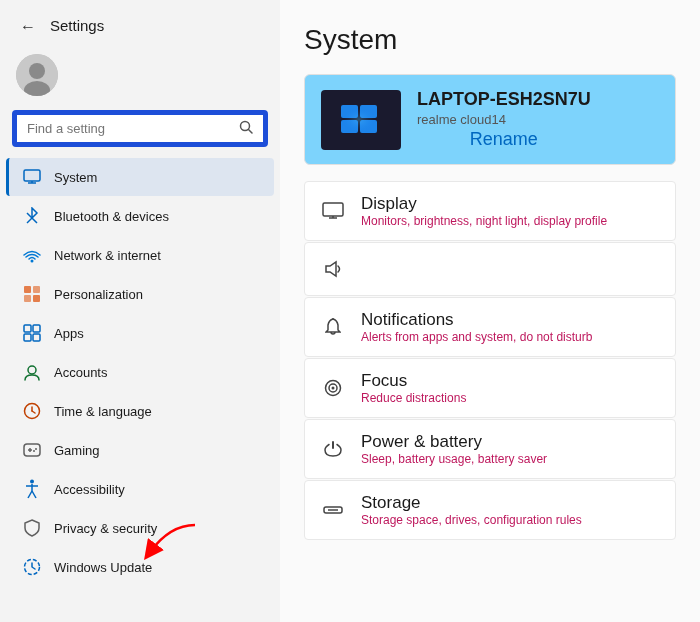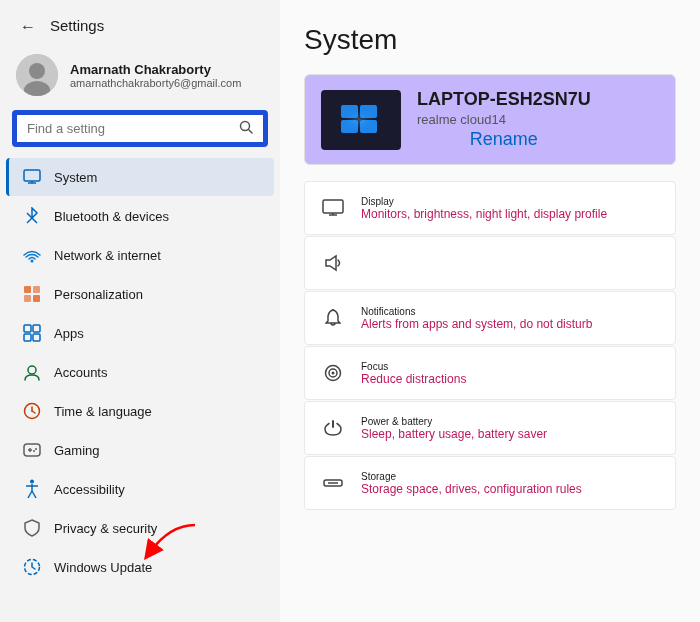--- a/index.html
+++ b/index.html
@@ -164,21 +164,21 @@
     .page-title {
       font-size: 28px;
       font-weight: 300;
       color: #1a1a1a;
       margin-bottom: 18px;
     }
 
     .device-card {
       display: flex;
       align-items: center;
-      background: #c4b5fd;
+      background: #7dd3fc;
       border: 1px solid #e0e0e0;
       border-radius: 6px;
       padding: 14px 16px;
       margin-bottom: 16px;
       gap: 16px;
     }
 
     .device-thumbnail {
       width: 80px;
       height: 60px;
@@ -248,21 +248,21 @@
       color: #444;
       flex-shrink: 0;
     }
 
     .settings-text {
       display: flex;
       flex-direction: column;
     }
 
     .settings-label {
-      font-size: 10px;
+      font-size: 17px;
       color: #1a1a1a;
       font-weight: 500;
     }
 
     .settings-desc {
       font-size: 12px;
       color: #be185d;
     }
 
     .sidebar-wrapper {
@@ -289,24 +289,20 @@
       <span class="title-text">Settings</span>
     </div>
 
     <div class="user-profile">
       <div class="avatar">
         <svg width="42" height="42" viewBox="0 0 42 42">
           <circle cx="21" cy="21" r="21" fill="#c8c8c8"></circle>
           <circle cx="21" cy="17" r="8" fill="#8a8a8a"></circle>
           <ellipse cx="21" cy="36" rx="13" ry="9" fill="#8a8a8a"></ellipse>
         </svg>
-      </div>
-      <div class="user-info">
-        <span class="user-name">Amarnath Chakraborty</span>
-        <span class="user-email">amarnathchakraborty6@gmail.com</span>
       </div>
     </div>
 
     <div class="search-box">
       <input class="search-input" type="text" placeholder="Find a setting" style="">
       <span class="search-icon-wrap">
         <svg width="14" height="14" viewBox="0 0 14 14" fill="none">
           <circle cx="6" cy="6" r="4.5" stroke="#555" stroke-width="1.5"></circle>
           <line x1="9.5" y1="9.5" x2="13" y2="13" stroke="#555" stroke-width="1.5" stroke-linecap="round"></line>
         </svg>

